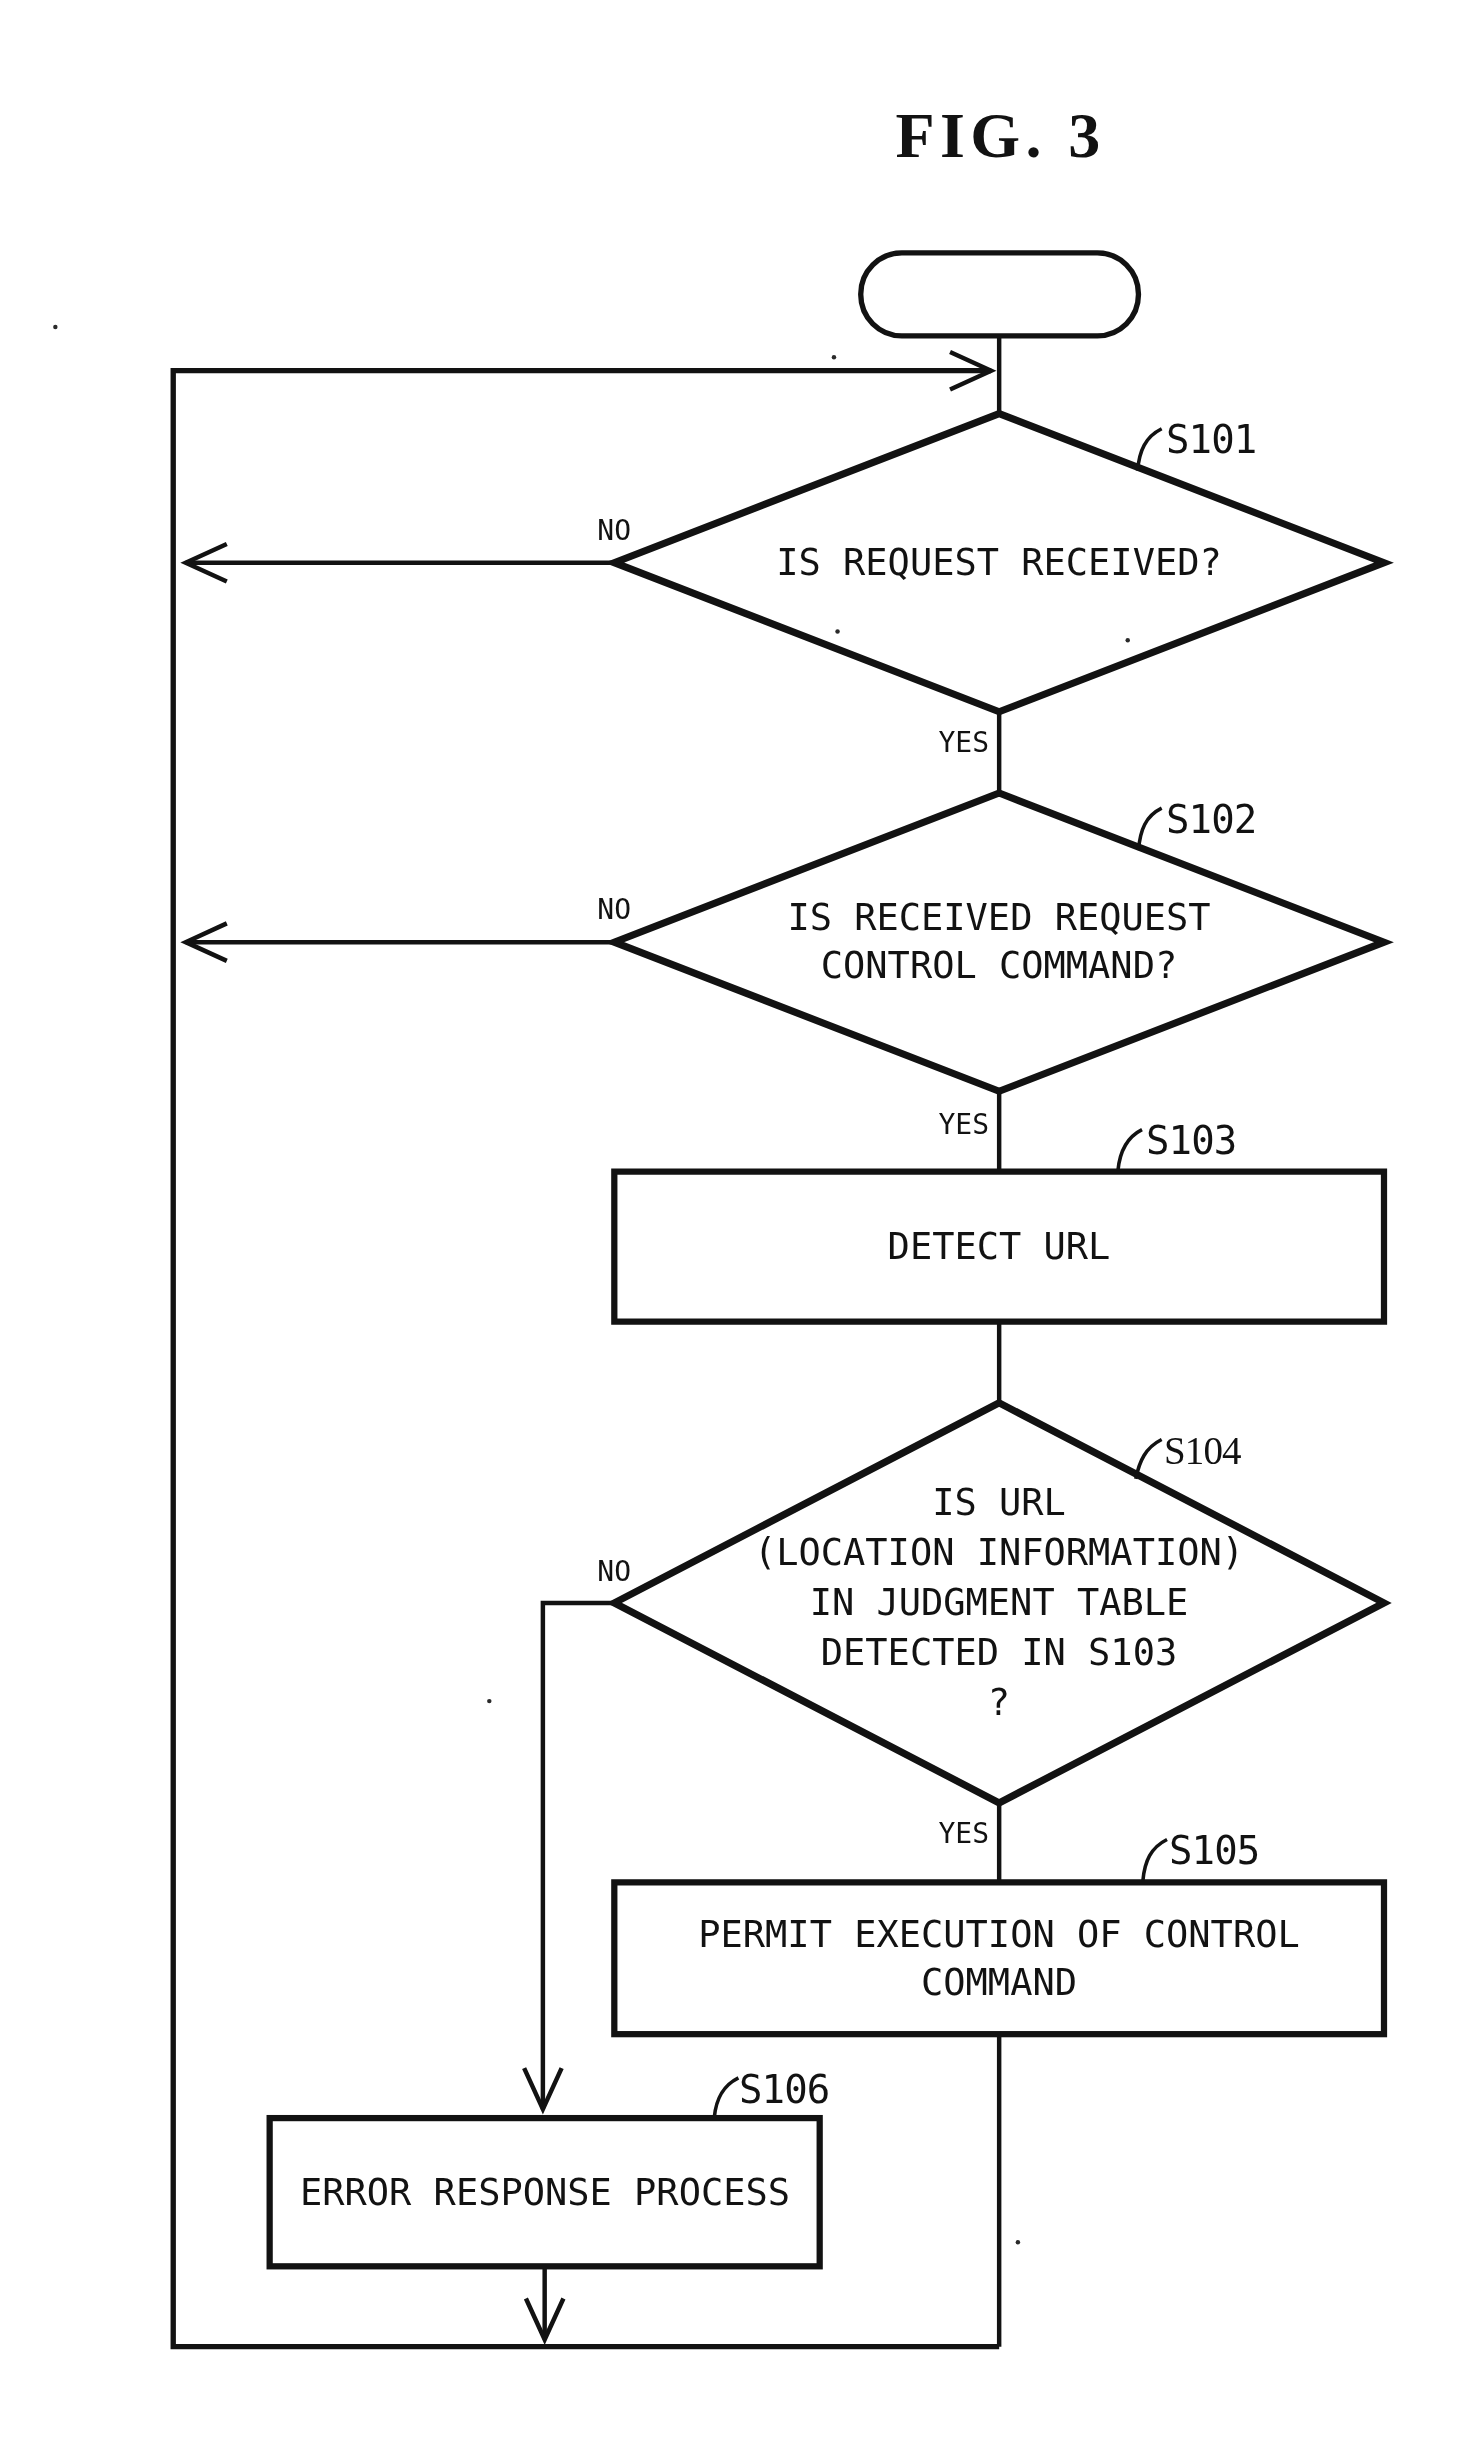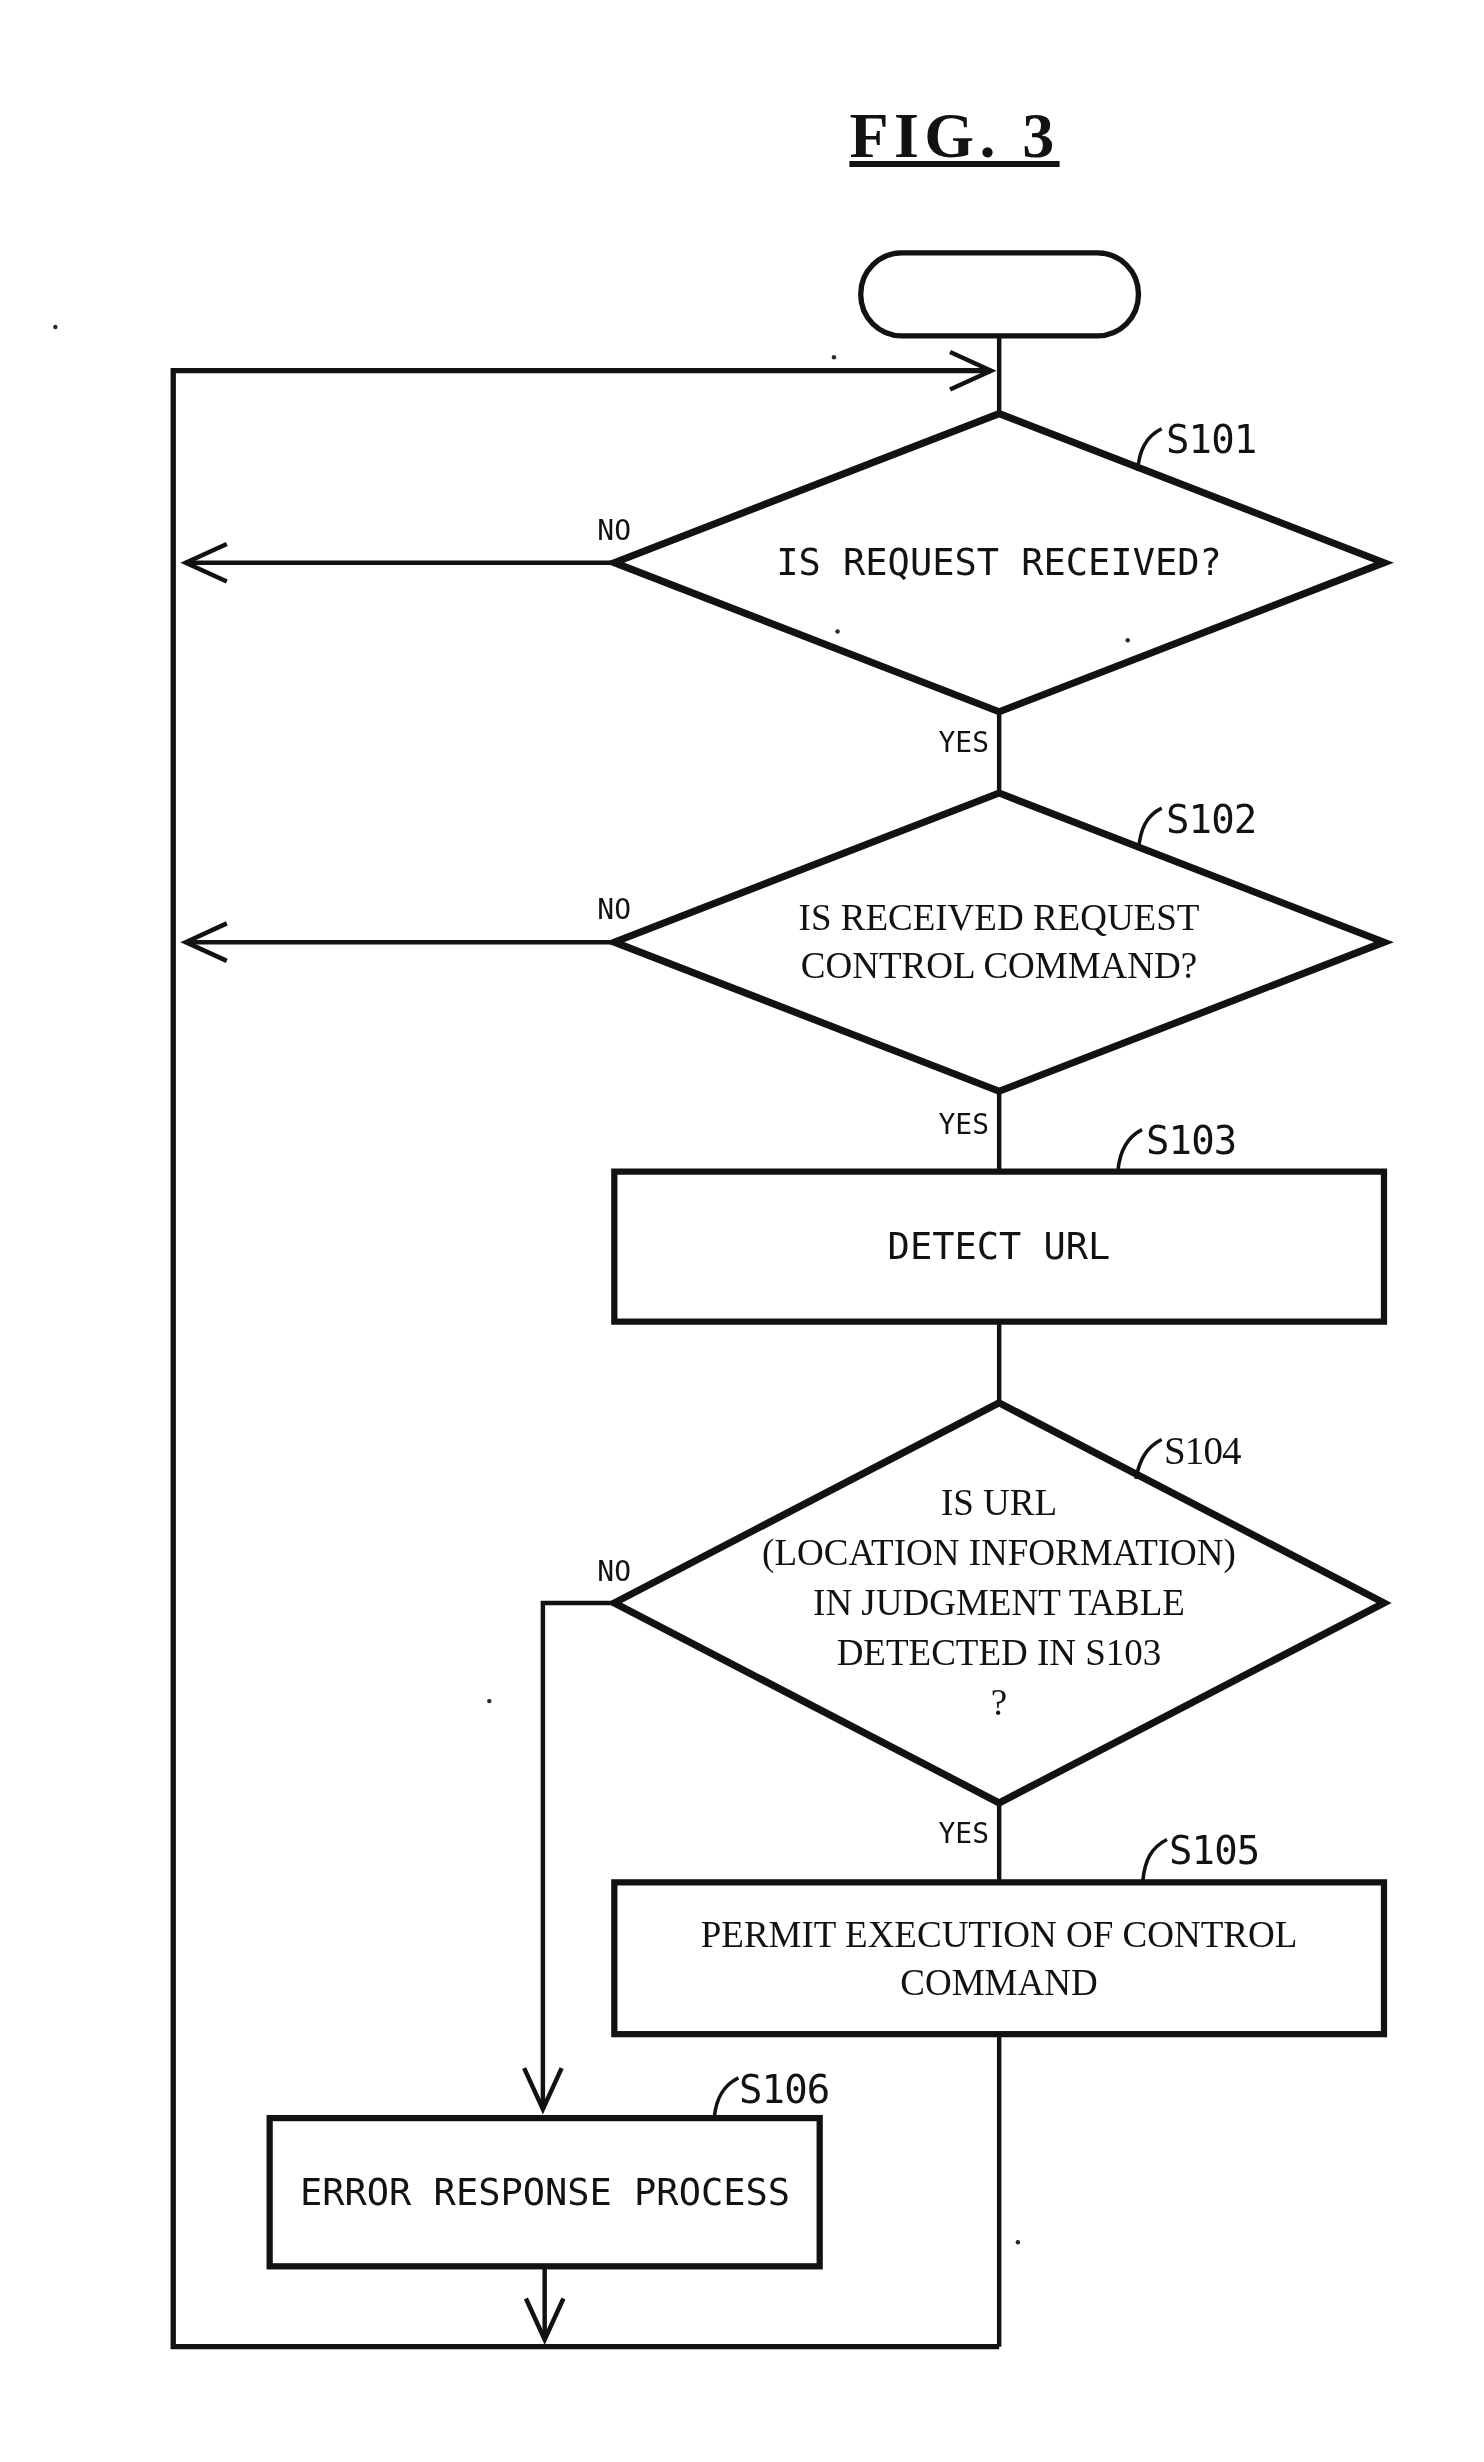--- a/index.html
+++ b/index.html
@@ -24,21 +24,21 @@
   .fig-title{
     font-family:"Liberation Serif", serif;
     font-weight:bold;
     font-size:64px;letter-spacing:5.4px;
   }
   .branch{font-size:28px;justify-content:flex-end;}
   .branch.yes{justify-content:flex-end;}
   .steplabel{
     font-size:39px;letter-spacing:-0.9px;justify-content:flex-start;
   }
-  .lines{flex-direction:column;font-family:Liberation Serif, serif;}
+  .lines{flex-direction:column;}
   .s104txt{line-height:50px;}
 </style>
 </head>
 <body>
 
 <div id="canvas">
 
   <svg id="wires" width="1484" height="2462" viewBox="0 0 1662 2757">
     <g stroke="#121212" fill="none" stroke-linecap="butt" stroke-linejoin="miter">
 
@@ -120,21 +120,21 @@
         <circle cx="62" cy="366" r="2.5"></circle>
         <circle cx="934" cy="400" r="2.5"></circle>
         <circle cx="938" cy="707" r="2.5"></circle>
         <circle cx="1263" cy="717" r="2.5"></circle>
         <circle cx="548" cy="1905" r="2.5"></circle>
         <circle cx="1140" cy="2511" r="2.5"></circle>
       </g>
     </g>
   </svg>
 
-  <div class="txt fig-title" style="left:731px;top:100px;width:447px;height:71px;text-decoration:underline;">FIG. 3</div>
+  <div class="txt fig-title" style="left:777px;top:100px;width:447px;height:71px;">FIG. 3</div>
 
 
   <div class="txt" style="left:614px;top:536px;width:770px;height:54px;">IS REQUEST RECEIVED?</div>
   <div class="txt steplabel" style="left:1166px;top:418px;width:196px;height:43px;">S101</div>
   <div class="txt branch" style="left:497px;top:511px;width:134px;height:39px;">NO</div>
   <div class="txt branch yes" style="left:855px;top:723px;width:134px;height:39px;">YES</div>
 
   <div class="txt lines" style="left:614px;top:894px;width:770px;height:96px;">
     <span class="ln">IS RECEIVED REQUEST</span>
     <span class="ln">CONTROL COMMAND?</span>

